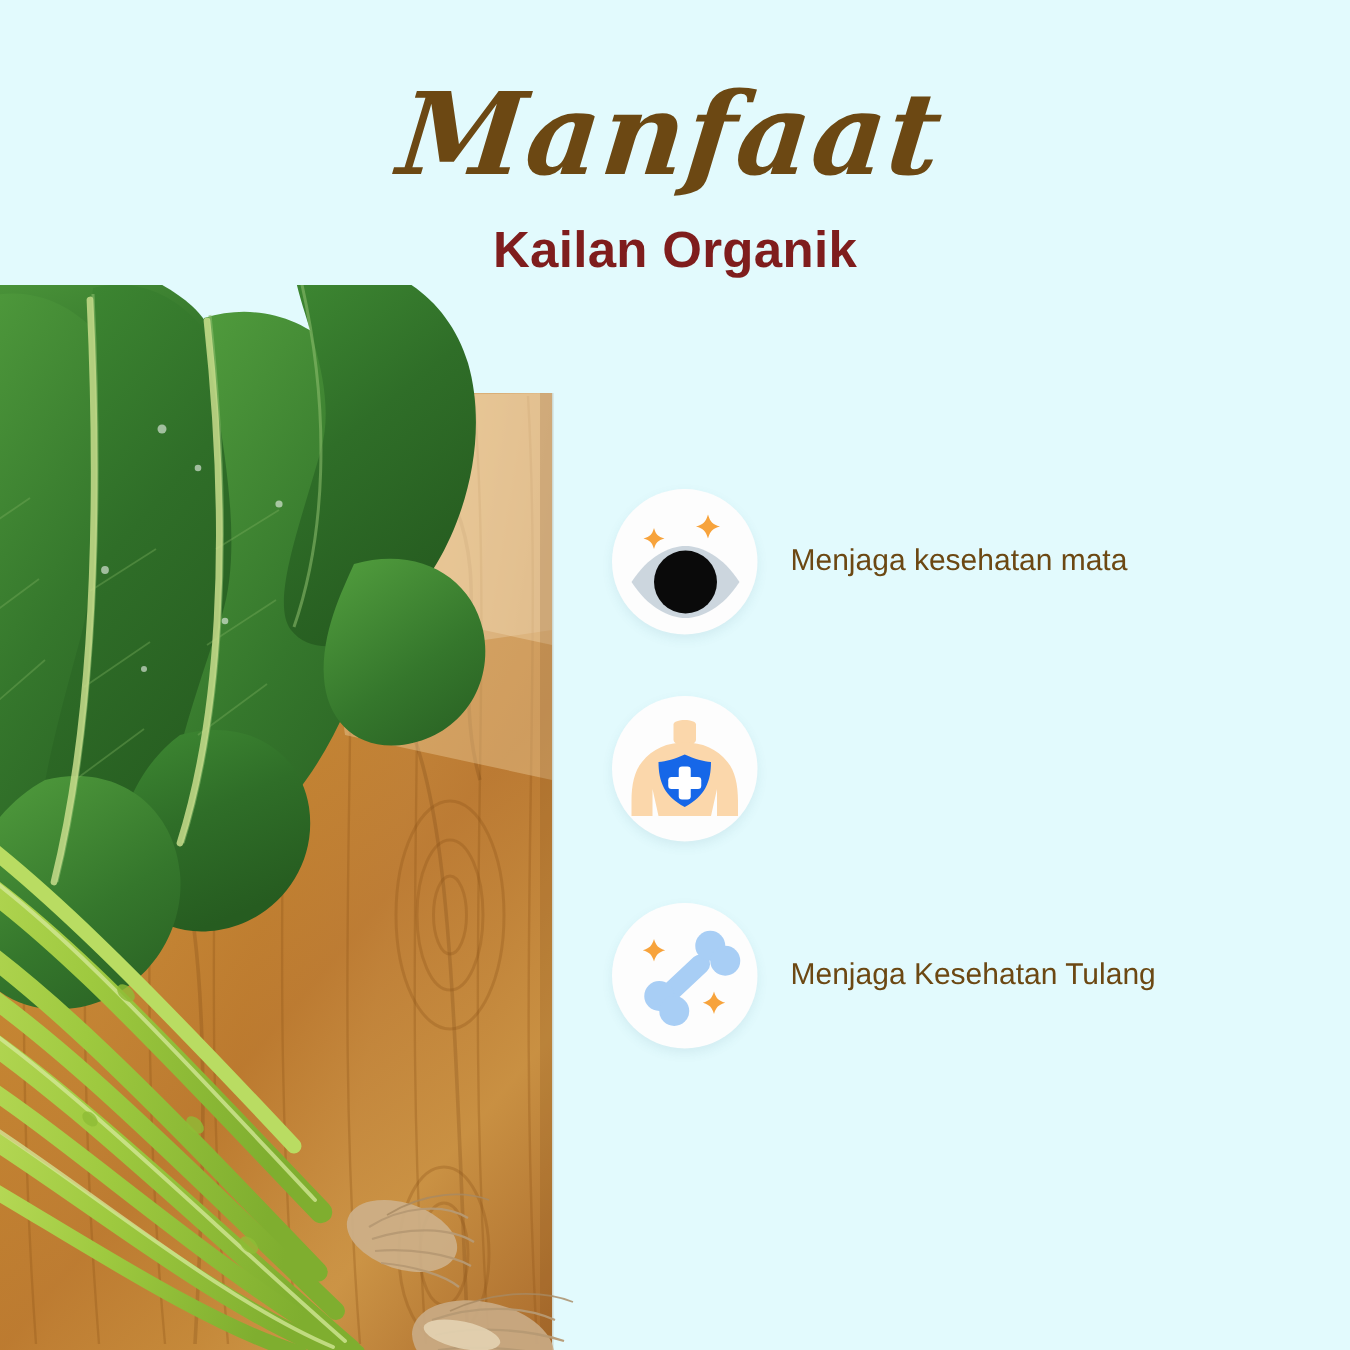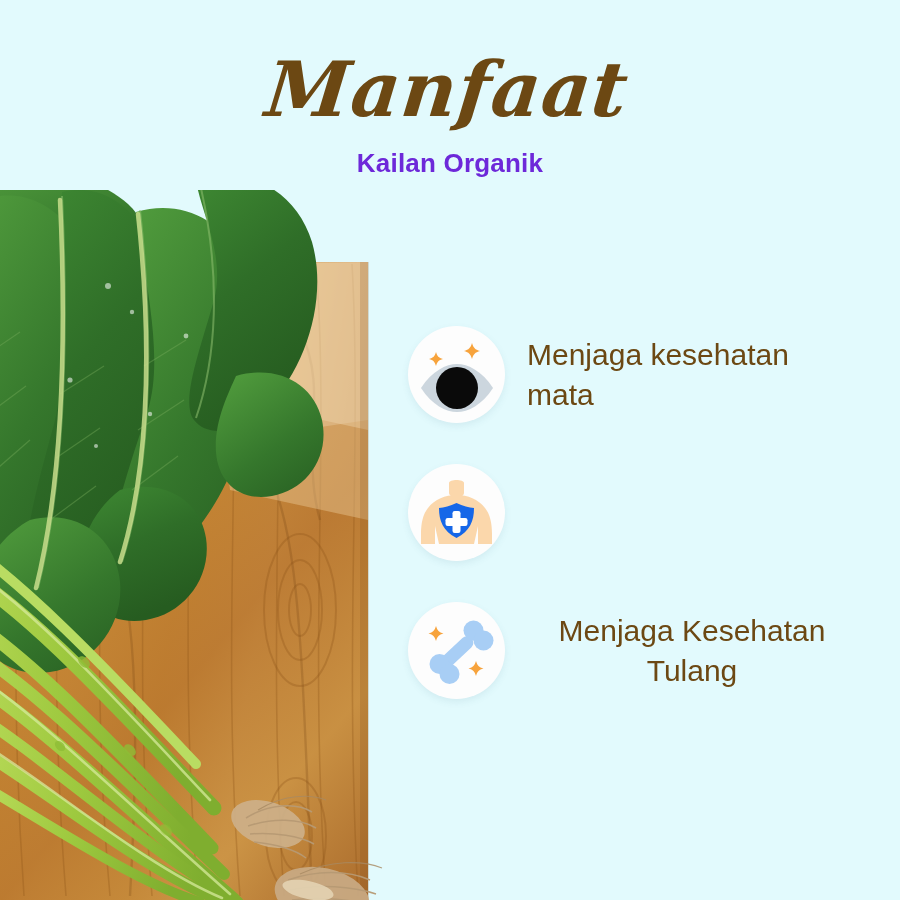--- a/index.html
+++ b/index.html
@@ -38,24 +38,24 @@
     font-weight: 700;
     font-size: 76px;
     line-height: 1.0;
     letter-spacing: 1px;
     transform: skewX(-6deg);
     text-align: center;
   }
   .title-sub {
     margin: 0;
     padding-top: 22px;
-    color: #6d28d9;
+    color: #7f1d1d;
     font-family: "Liberation Sans", sans-serif;
     font-weight: 700;
-    font-size: 26px;
+    font-size: 34px;
     line-height: 1.0;
     letter-spacing: 0.2px;
     text-align: center;
   }
 
   
   .photo {
     position: absolute;
     left: 0;
     top: 190px;
@@ -91,21 +91,21 @@
     display: flex;
     align-items: center;
     justify-content: center;
   }
   .icon-badge svg { display: block; }
 
   .benefit-text {
     color: #6c4813;
     font-family: "Liberation Sans", sans-serif;
     font-weight: 400;
-    font-size: 30px;
+    font-size: 20px;
     line-height: 1.32;
     max-width: 330px;
   }
 </style>
 </head>
 <body>
 
 <div class="poster">
 
   <div class="header">

